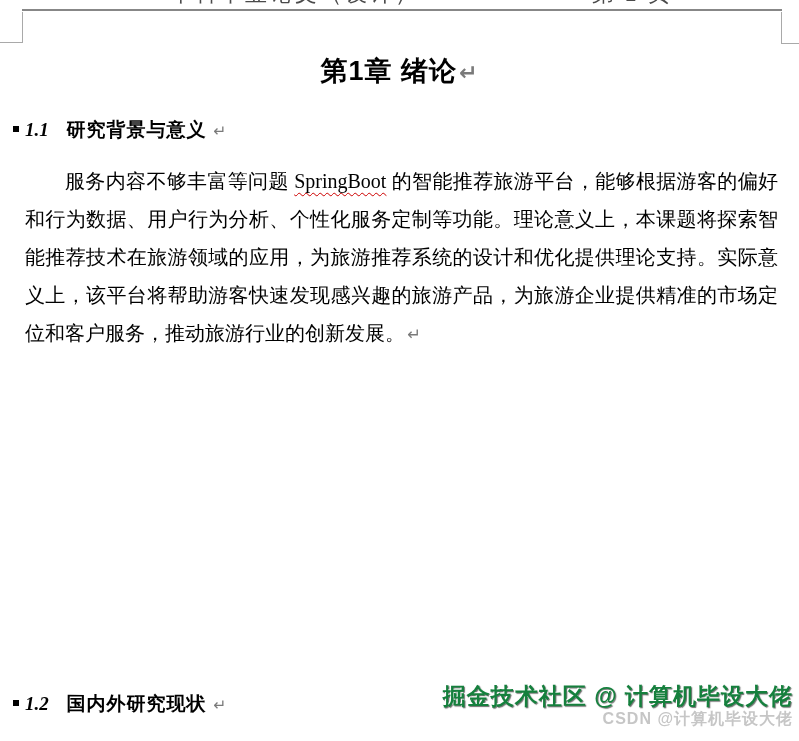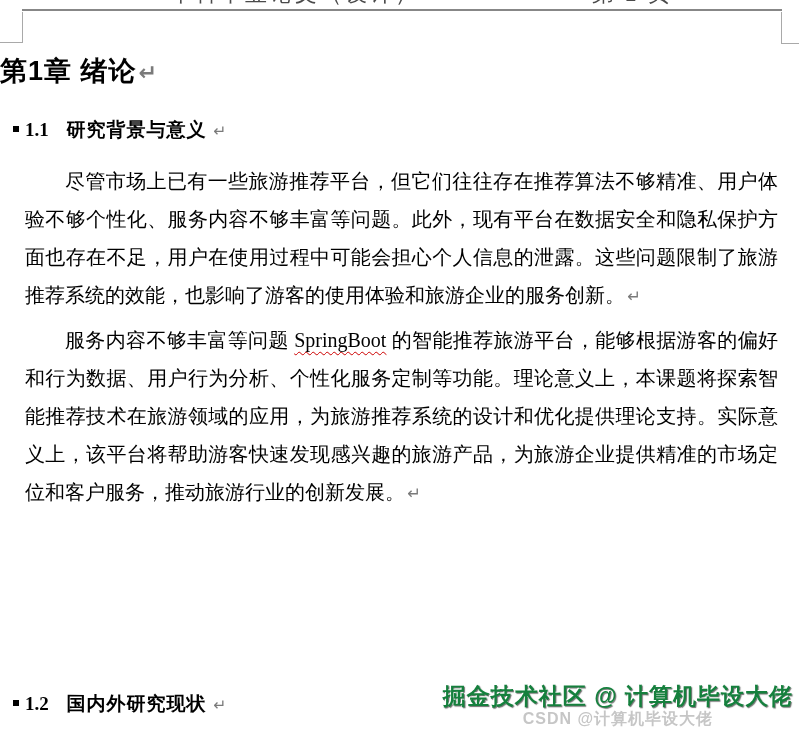--- a/index.html
+++ b/index.html
@@ -39,35 +39,36 @@
     border-right: 1px solid #a9a9a9; border-bottom: 1px solid #a9a9a9;
   }
   .corner-right {
     position: absolute; top: 12px; right: 0; width: 18px; height: 32px;
     border-left: 1px solid #a9a9a9; border-bottom: 1px solid #a9a9a9;
   }
 
   
   .doc-title {
     position: absolute; top: 54px; left: 0; width: 100%;
+    text-align: center;
     font-family: "Liberation Sans", "DejaVu Sans", sans-serif;
     font-weight: bold; font-size: 27px; line-height: 34px;
     letter-spacing: 1px;
   }
 
   
   .section-heading {
     position: absolute; left: 25px;
     font-size: 19px; line-height: 26px; white-space: nowrap;
   }
   .section-heading .bullet {
     position: absolute; left: -12px; top: 9px;
     width: 6px; height: 6px; background: #000;
   }
-  .h-num  { font-family: "Liberation Serif", "DejaVu Serif", serif; font-weight: 600; margin-right: 13px; }
+  .h-num  { font-family: "Liberation Serif", "DejaVu Serif", serif; font-weight: 600; margin-right: 13px; font-style: italic; }
   .h-text { font-family: "Liberation Sans", "DejaVu Sans", sans-serif; font-weight: bold; letter-spacing: 1px; }
   #heading-1 { top: 117px; }
   #heading-2 { top: 691px; }
 
   
   .content {
     position: absolute; top: 162px; left: 25px; width: 753px;
     font-size: 20px; line-height: 38px;
     text-align: justify; text-justify: inter-character;
   }
@@ -101,21 +102,20 @@
   .wm1 {
     font-size: 23px; font-weight: bold; letter-spacing: 1px;
     color: #15803d;
     text-shadow: -1px -1px 0 #ffffff, 1px 1px 1px #6f6f6f;
   }
   .wm2 {
     font-size: 16px; font-weight: bold; letter-spacing: 1px;
     color: #c6c6c6;
     text-shadow: -1px -1px 0 #ffffff;
     margin-top: 1px;
-    text-align: center;
   }
 </style>
 </head>
 <body>
 
 <div class="header-clip">
   <span class="hdr hdr-left">本科毕业论文（设计）</span>
   <span class="hdr hdr-right">第 2 页</span>
 </div>
 <div class="header-rule"></div>
@@ -126,21 +126,20 @@
 <div class="doc-title"><span>第1章 绪论</span><span class="pilcrow">↵</span></div>
 
 <div class="section-heading" id="heading-1">
   <span class="bullet"></span>
   <span class="h-num">1.1</span>
   <span class="h-text">研究背景与意义</span>
   <span class="pilcrow">↵</span>
 </div>
 
 <div class="content">
-  <p><span>尽管市场上已有一些旅游推荐平台，但它们往往存在推荐算法不够精准、用户体验不够个性化、服务内容不够丰富等问题。此外，现有平台在数据安全和隐私保护方面也存在不足，用户在使用过程中可能会担心个人信息的泄露。这些问题限制了旅游推荐系统的效能，也影响了游客的使用体验和旅游企业的服务创新。</span><span class="pilcrow">↵</span></p>
   <p><span>服务内容不够丰富等问题 </span><span class="wavy">SpringBoot</span><span> 的智能推荐旅游平台，能够根据游客的偏好和行为数据、用户行为分析、个性化服务定制等功能。理论意义上，本课题将探索智能推荐技术在旅游领域的应用，为旅游推荐系统的设计和优化提供理论支持。实际意义上，该平台将帮助游客快速发现感兴趣的旅游产品，为旅游企业提供精准的市场定位和客户服务，推动旅游行业的创新发展。</span><span class="pilcrow">↵</span></p>
 </div>
 
 <div class="section-heading" id="heading-2">
   <span class="bullet"></span>
   <span class="h-num">1.2</span>
   <span class="h-text">国内外研究现状</span>
   <span class="pilcrow">↵</span>
 </div>
 

